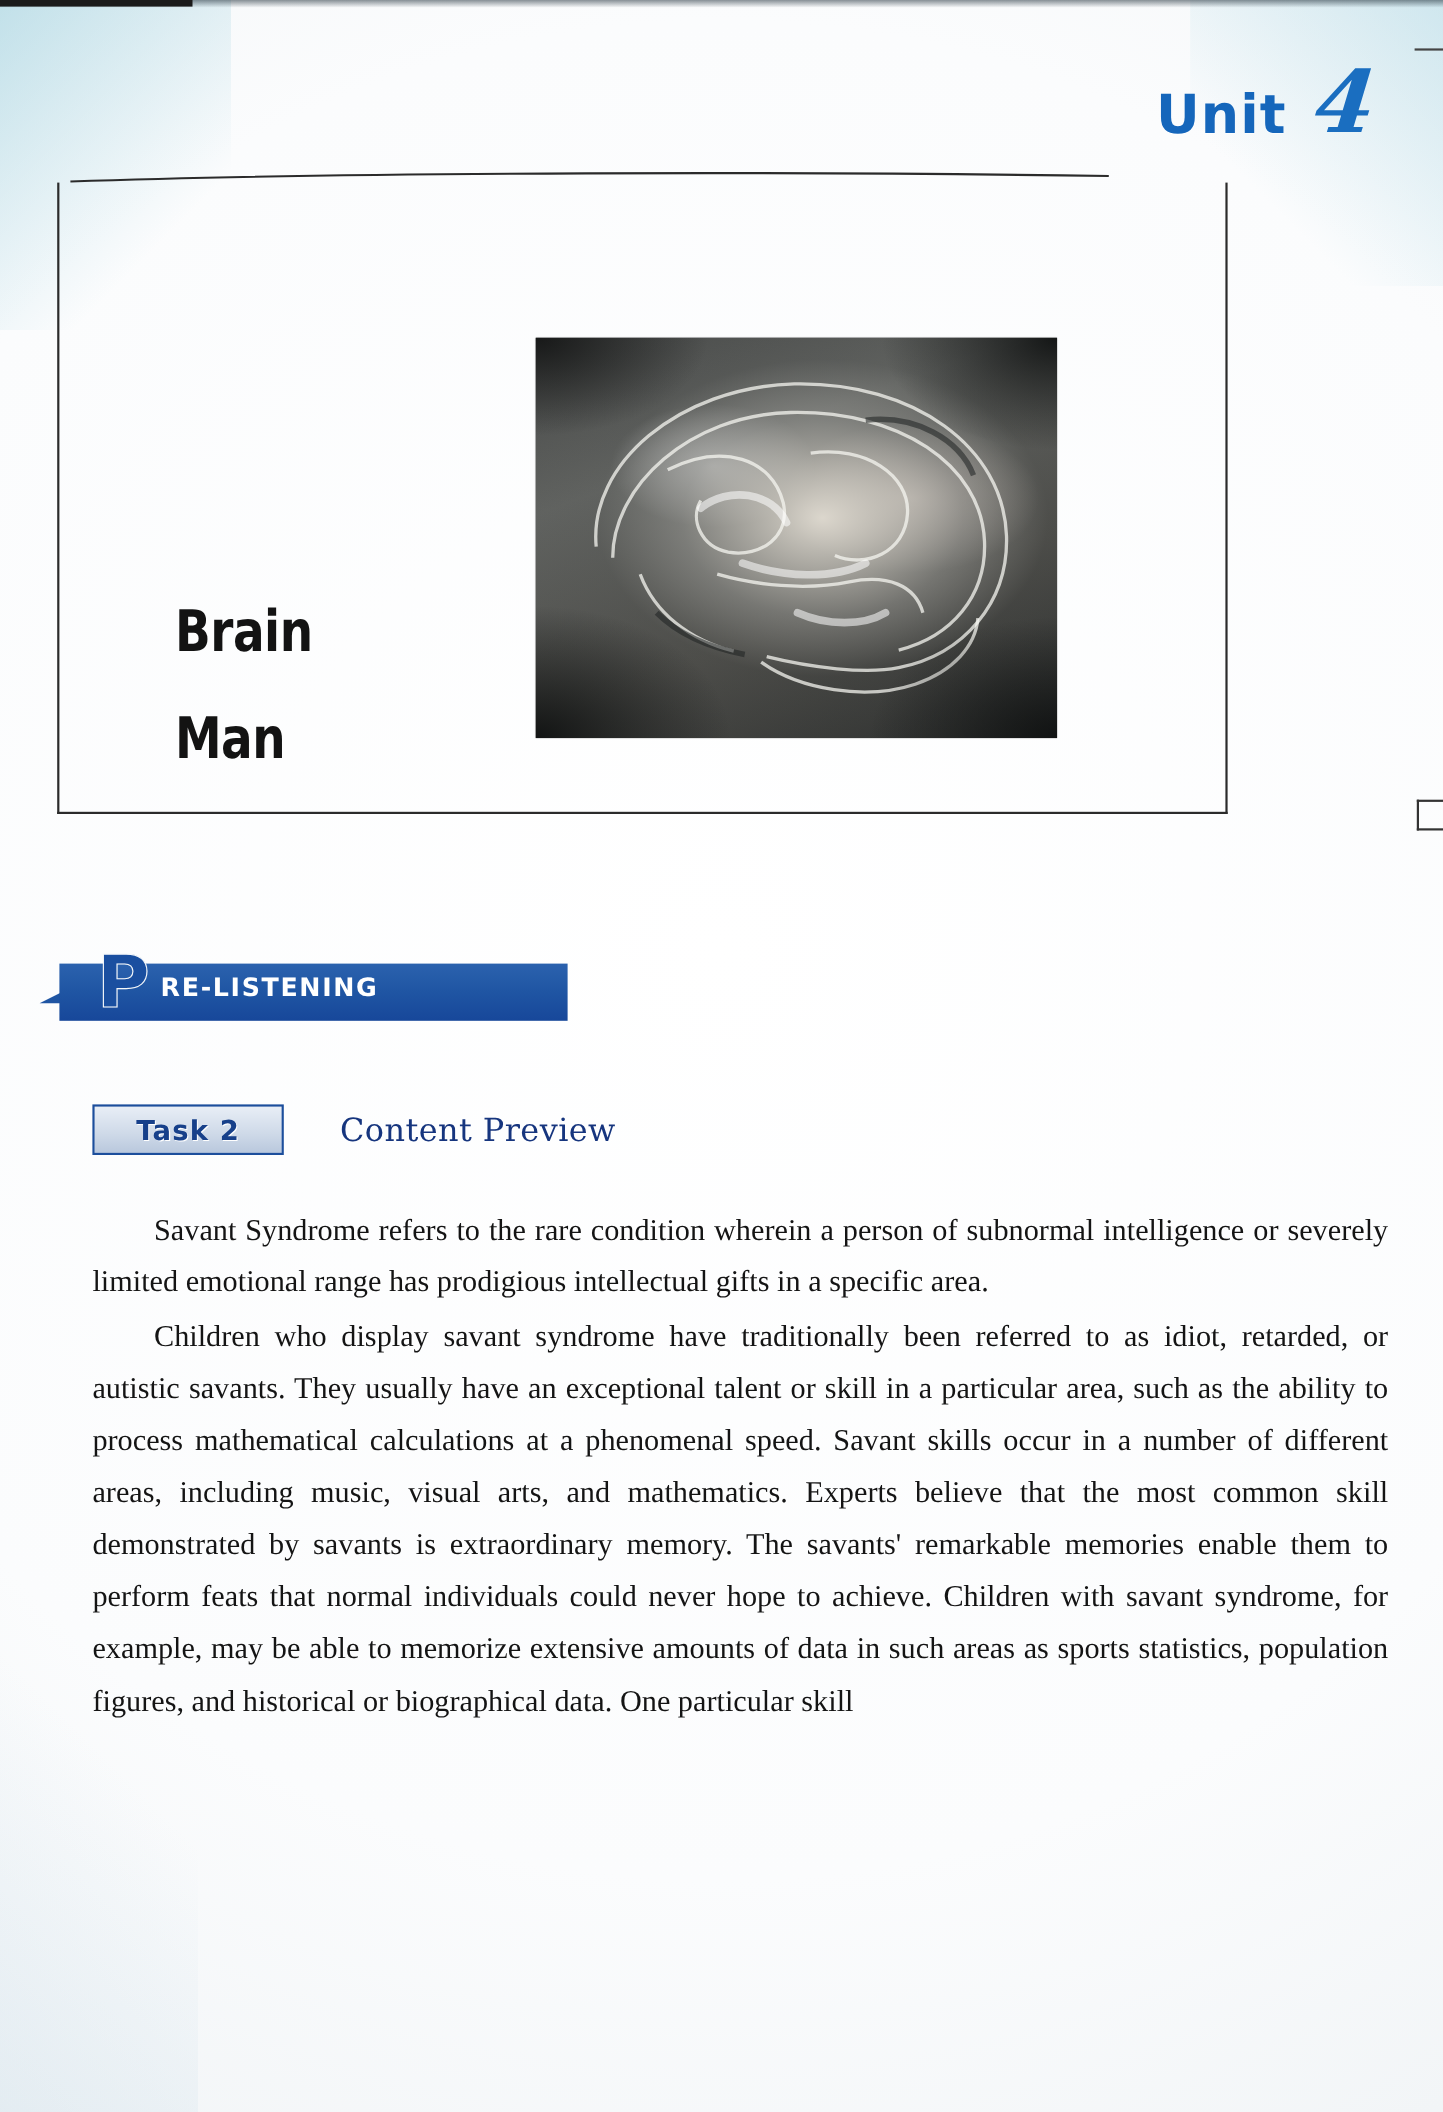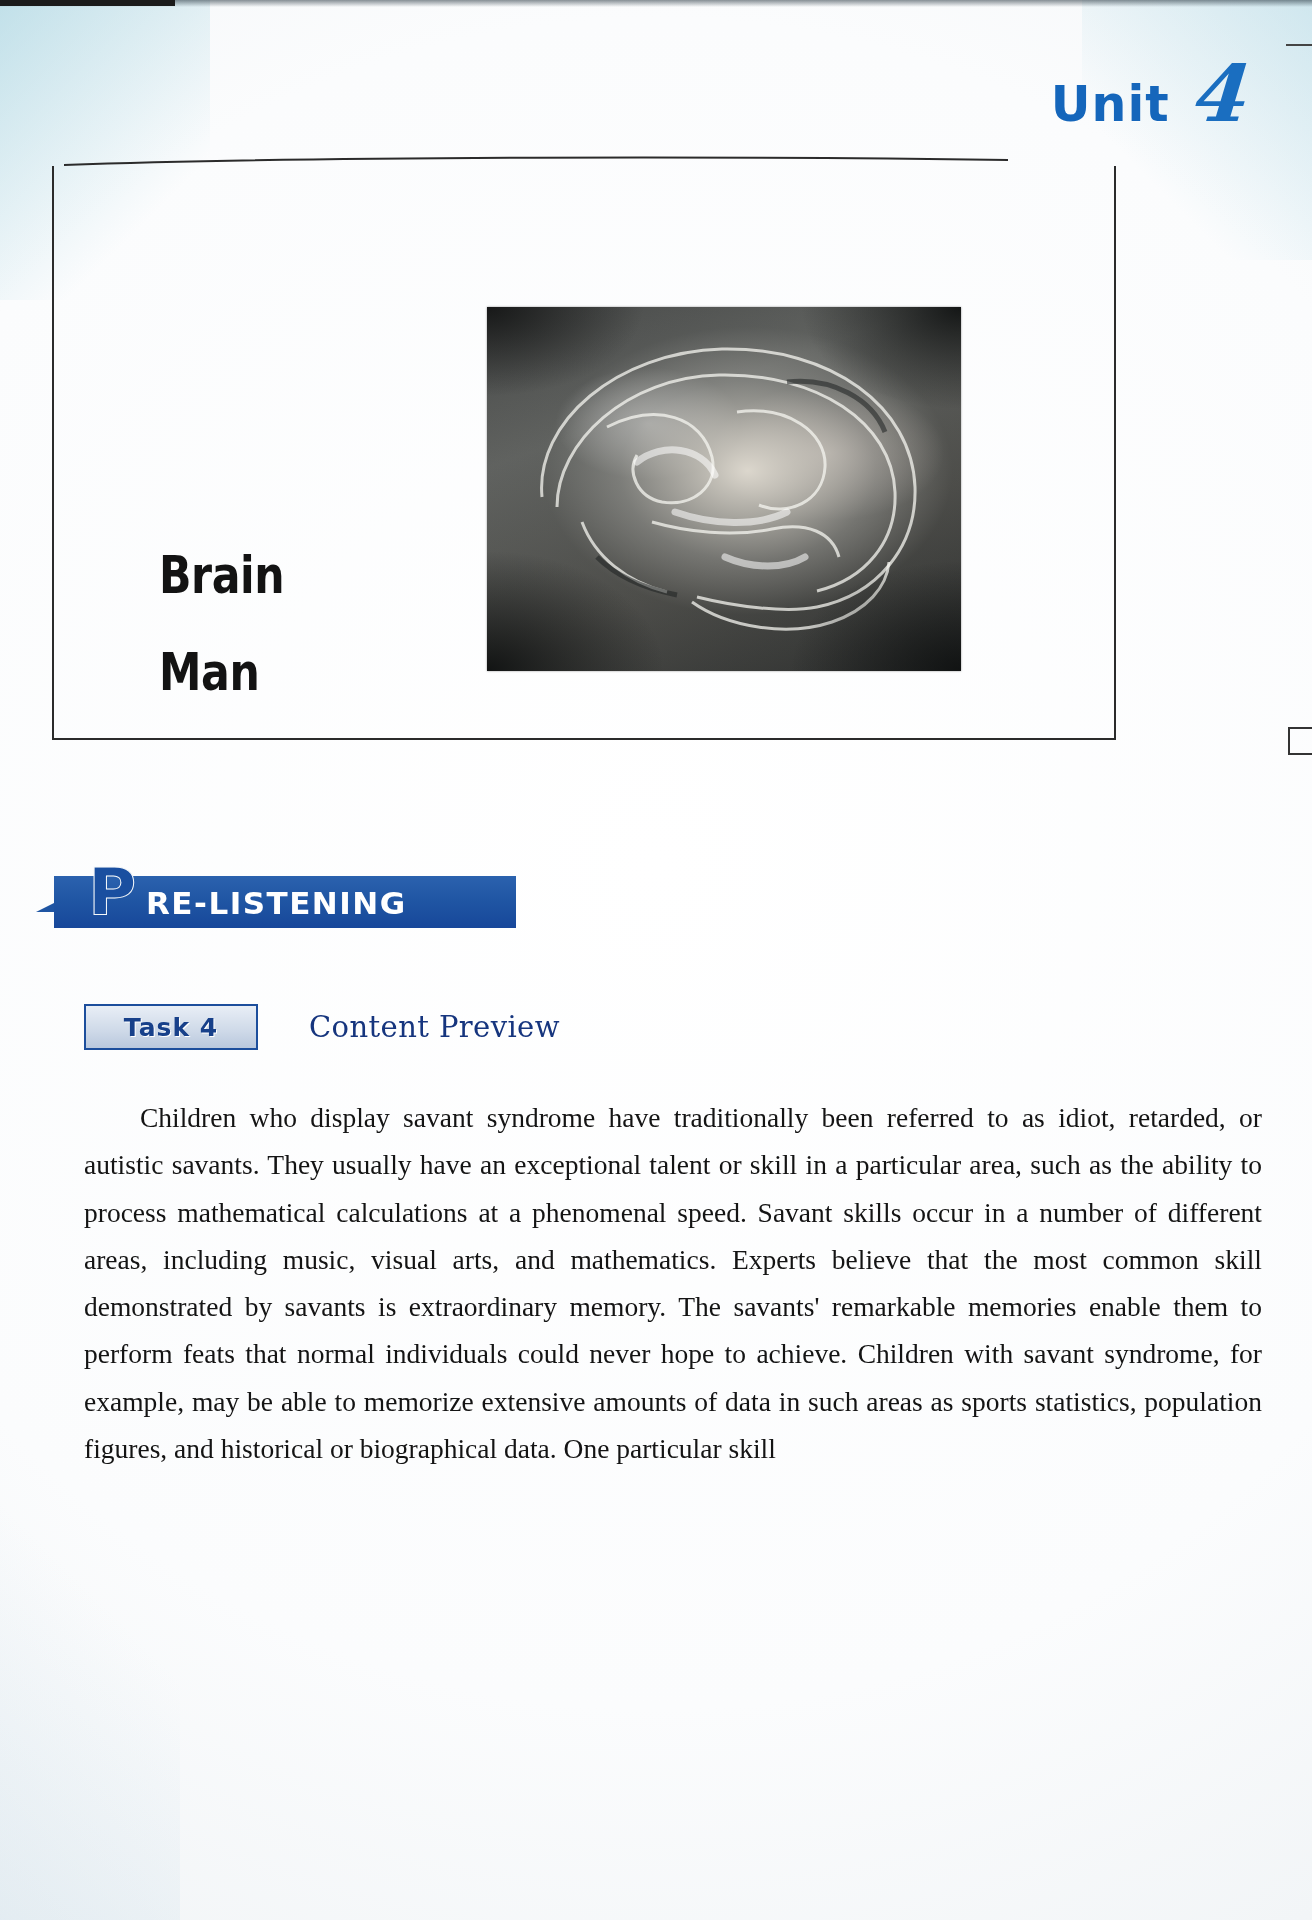--- a/index.html
+++ b/index.html
@@ -216,21 +216,21 @@
     color: #1a4fa0;
     line-height: 1;
     -webkit-text-stroke: 1px #f5f8fa;
   }
   .pl-text {
     position: absolute;
     left: 110px;
     top: 13px;
     font-family: "DejaVu Sans", sans-serif;
     font-weight: bold;
-    font-size: 31px;
+    font-size: 23px;
     letter-spacing: 1.5px;
     color: #ffffff;
   }
 
   
   .task-row {
     position: absolute;
     left: 84px;
     top: 1004px;
     width: 900px;
@@ -346,22 +346,23 @@
 
   <div class="prelistening">
     <div class="pl-flag"></div>
     <div class="pl-bar"></div>
     <div class="pl-p">P</div>
     <div class="pl-text">RE-LISTENING</div>
   </div>
 
   <div class="task-row">
     <div class="task-badge">
-      <span class="task-badge-inner">Task 4</span>
+      <span class="task-badge-inner">Task 2</span>
     </div>
     <div class="task-title">Content Preview</div>
   </div>
 
   <div class="body-text">
+    <p>Savant Syndrome refers to the rare condition wherein a person of subnormal intelligence or severely limited emotional range has prodigious intellectual gifts in a specific area.</p>
     <p>Children who display savant syndrome have traditionally been referred to as idiot, retarded, or autistic savants. They usually have an exceptional talent or skill in a particular area, such as the ability to process mathematical calculations at a phenomenal speed. Savant skills occur in a number of different areas, including music, visual arts, and mathematics. Experts believe that the most common skill demonstrated by savants is extraordinary memory. The savants' remarkable memories enable them to perform feats that normal individuals could never hope to achieve. Children with savant syndrome, for example, may be able to memorize extensive amounts of data in such areas as sports statistics, population figures, and historical or biographical data. One particular skill</p>
   </div>
 
 </div>
 
 </body></html>

